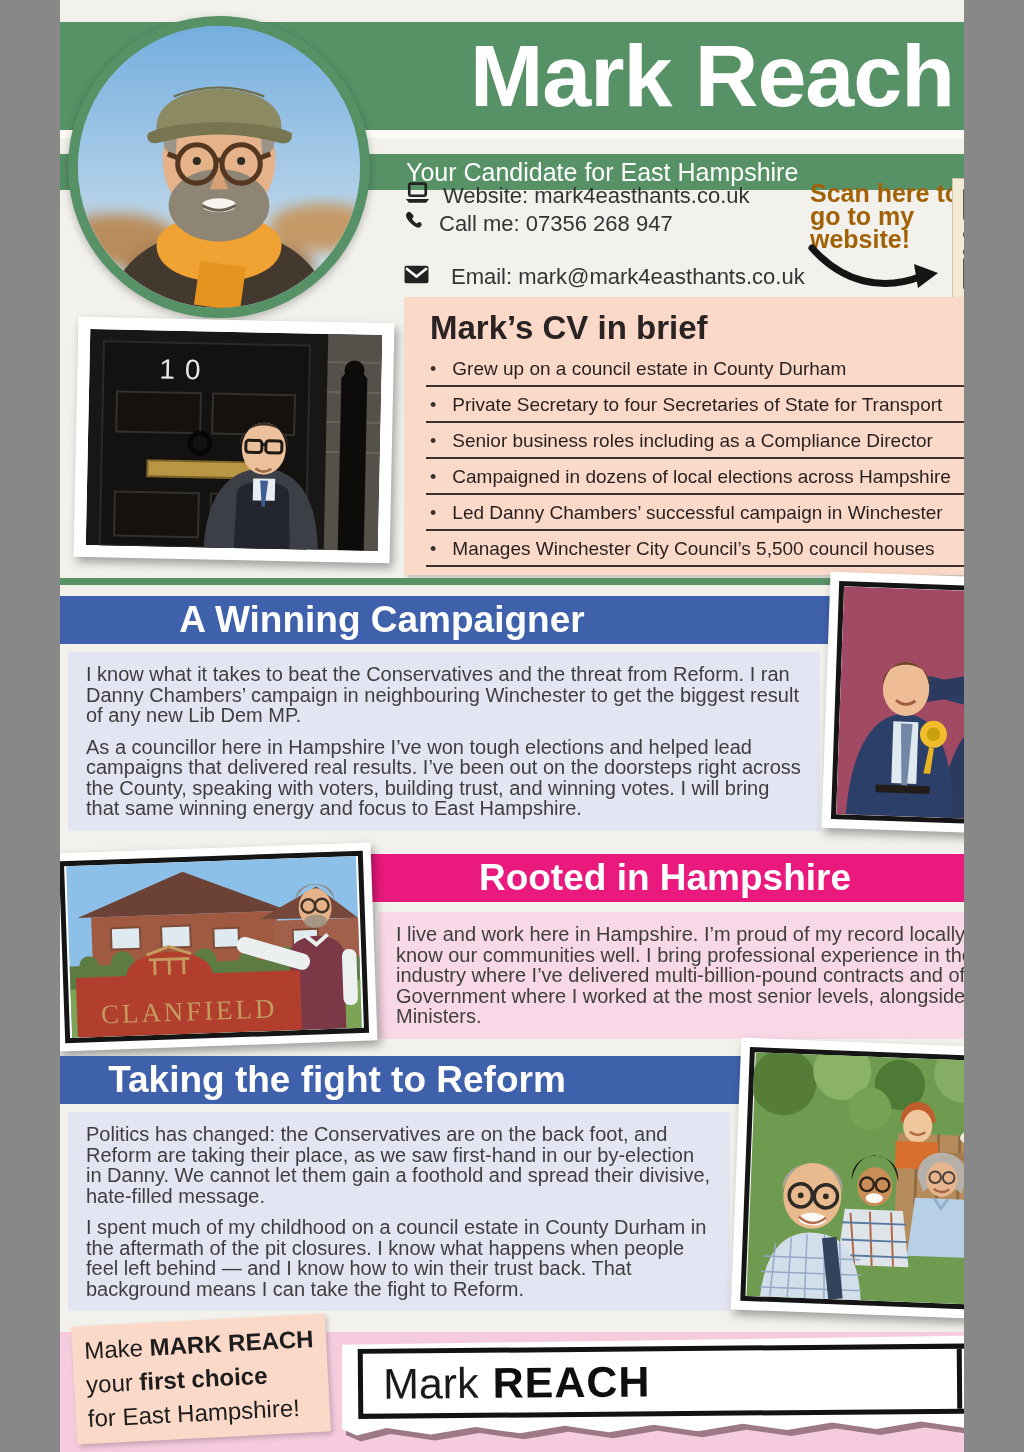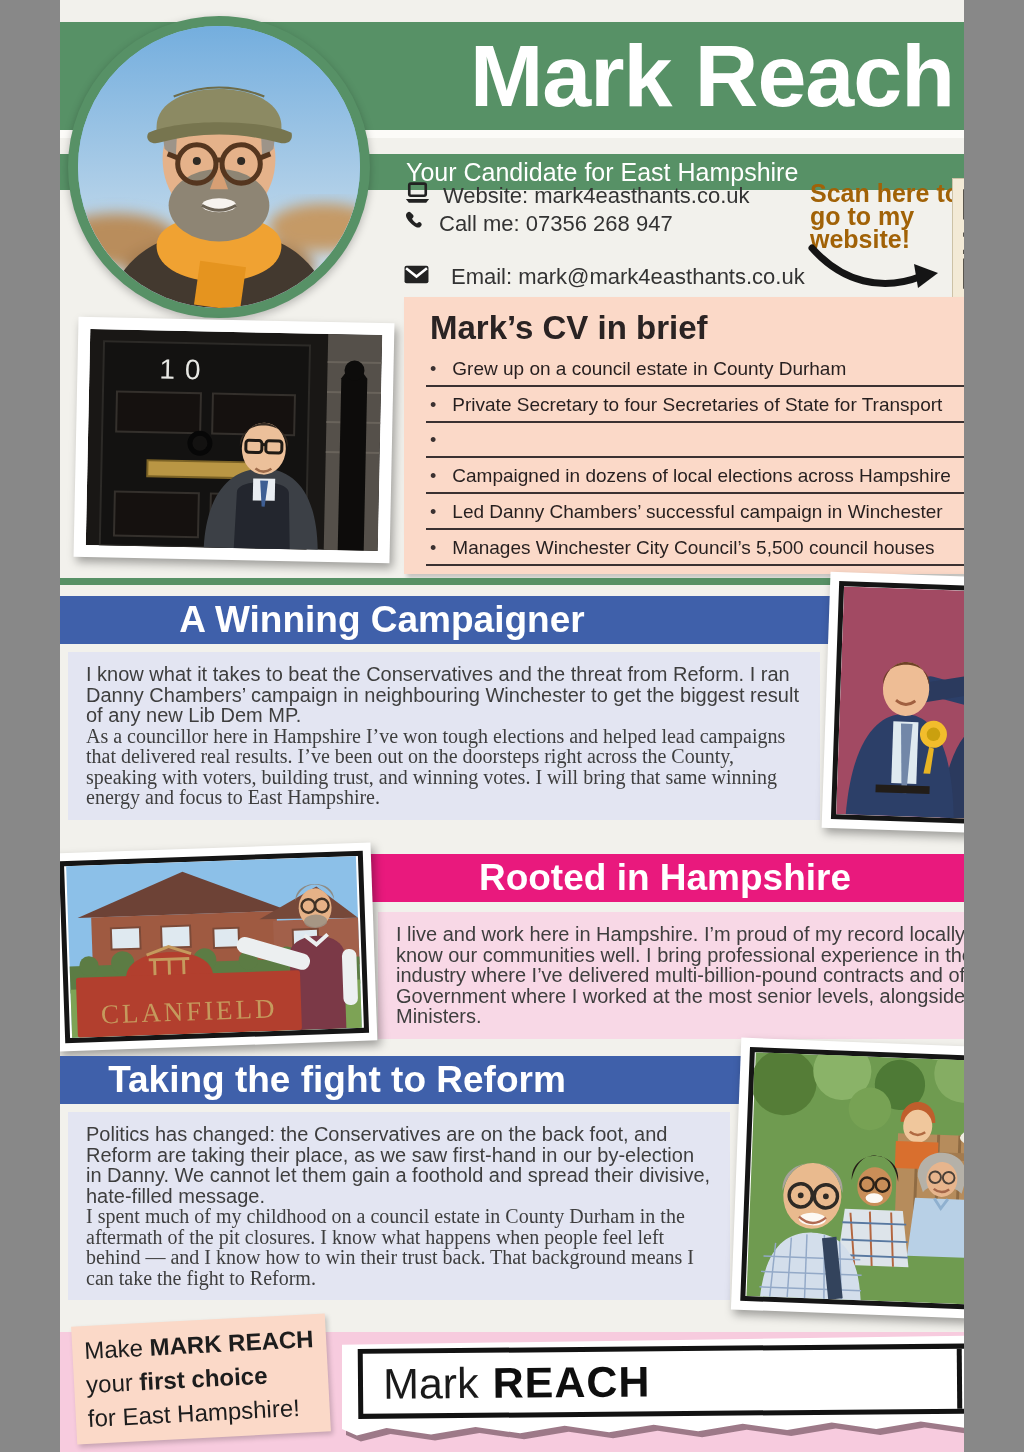--- a/index.html
+++ b/index.html
@@ -58,21 +58,21 @@
   .green-rule{top:578px;left:0;width:100%;height:7px;background:var(--green);}
 
   
   .banner{left:0;width:100%;height:48px;color:#fff;font-weight:700;font-size:37px;}
   .banner .t{line-height:48px;text-align:center;}
   .banner-blue{background:var(--blue);} .banner-pink{background:var(--pink);}
   .b1{top:596px;} .b1 .t{width:calc(100% - 260px);}
   .b2{top:854px;} .b2 .t{margin-left:306px;width:calc(100% - 306px);}
   .b3{top:1056px;} .b3 .t{width:calc(100% - 350px);}
   .textbox{font-size:20px;line-height:20.5px;color:#3e3e3e;padding:12px 18px;}
-  .textbox p + p{font-family:Liberation Serif, serif;}
+  .textbox p + p{margin-top:11px;}
   .box1{top:652px;left:8px;width:752px;background:var(--lav);}
   .box2{top:912px;left:318px;width:696px;background:var(--lpink);}
   .box3{top:1112px;left:8px;width:662px;background:var(--lav);}
 
   
   .footer-band{top:1332px;left:0;width:100%;height:120px;background:var(--bandpink);}
   .footer-note{top:1320px;left:14px;width:254px;background:var(--peach);
     transform:rotate(-3deg);padding:8px 12px;font-size:24px;line-height:34px;
     color:#1d1d1d;box-shadow:2px 3px 5px rgba(0,0,0,.2);}
   .footer-note b{font-weight:800;}
@@ -250,20 +250,21 @@
         <li>
             <span class="cv-bullet">•</span>
             <span>Grew up on a council estate in County Durham</span>
           </li>
         <li>
             <span class="cv-bullet">•</span>
             <span>Private Secretary to four Secretaries of State for Transport</span>
           </li>
         <li>
             <span class="cv-bullet">•</span>
+            <span>Senior business roles including as a Compliance Director</span>
           </li>
         <li>
             <span class="cv-bullet">•</span>
             <span>Campaigned in dozens of local elections across Hampshire</span>
           </li>
         <li>
             <span class="cv-bullet">•</span>
             <span>Led Danny Chambers’ successful campaign in Winchester</span>
           </li>
         <li>

